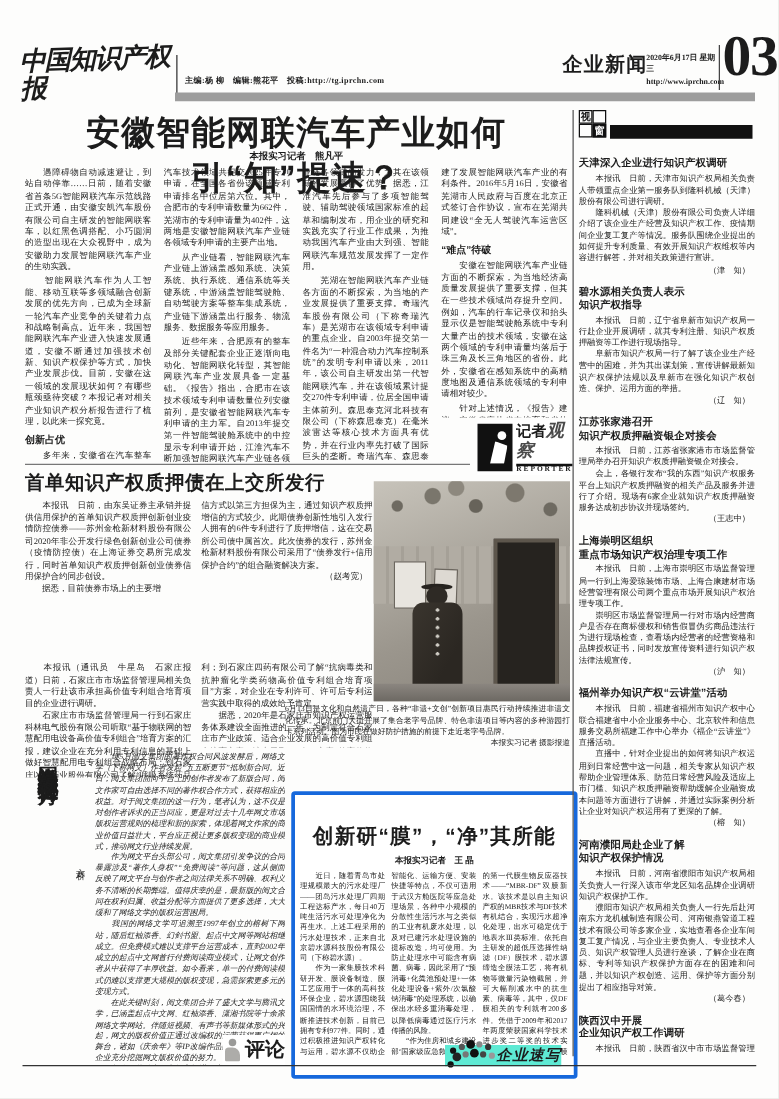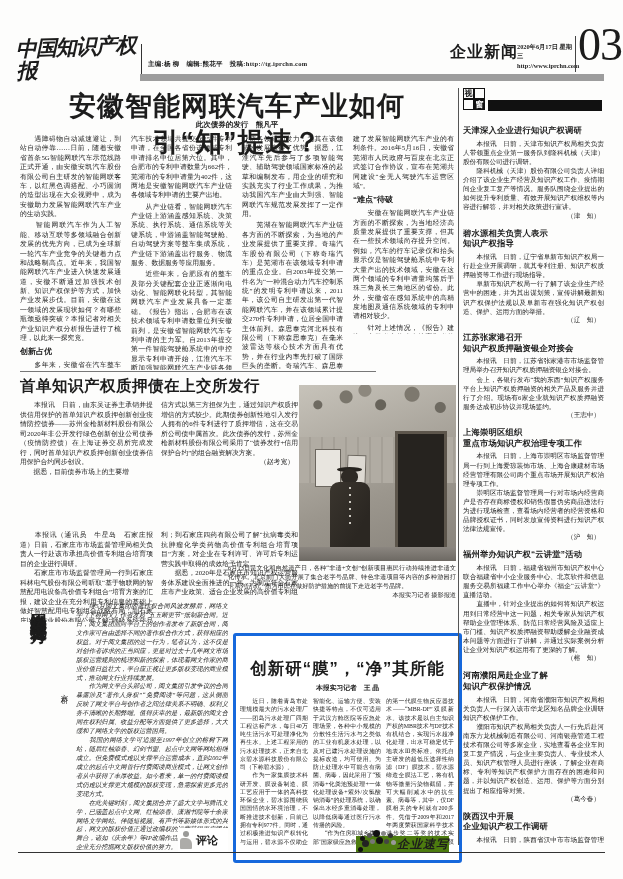--- a/index.html
+++ b/index.html
@@ -14,21 +14,21 @@
 
   
   .masthead{left:16px;top:36px;width:124px;height:44px;font-weight:bold;font-style:italic;
             font-size:21px;line-height:22px;letter-spacing:-1px;transform:rotate(-2deg);}
   .mast-divider{left:141px;top:44px;width:1px;height:32px;background:#333;}
   .editors{left:148px;top:60px;font-size:6.5px;font-weight:bold;letter-spacing:.3px;}
   .graybar{left:140px;top:74px;width:464px;height:7px;background:#9d9d9d;}
   .section-name{left:450px;top:42px;font-size:16px;font-weight:bold;letter-spacing:1px;}
   .datebox{left:517px;top:42px;width:56px;font-size:6.3px;font-weight:bold;line-height:1.5;}
   .head-divider{left:575px;top:36px;width:1px;height:36px;background:#444;}
-  .pageno{left:578px;top:18px;font-size:46px;font-weight:normal;letter-spacing:-1px;}
+  .pageno{left:578px;top:18px;font-size:46px;font-weight:bold;letter-spacing:-1px;}
 
   
   .main-title{left:20px;top:88px;width:434px;text-align:center;font-size:27px;font-weight:bold;letter-spacing:1px;}
   .main-byline{left:20px;top:120px;width:434px;text-align:center;font-size:7.5px;font-weight:bold;}
   .ncol{top:134px;height:236px;font-size:6.8px;line-height:1.38;}
   .ncol p{margin:0 0 2px 0;}
   .ncol .sub{font-weight:bold;font-size:8px;margin:4px 0 3px 0;font-family:"Liberation Sans","DejaVu Sans",sans-serif;}
   .c1{left:20px;width:101px;} .c2{left:131px;width:101px;} .c3{left:242px;width:101px;}
   .c4{left:353px;width:101px;height:200px;}
   .rule1{left:20px;top:371px;width:356px;height:1px;background:#777;}
@@ -82,30 +82,30 @@
 
   
   .op-title{left:20px;top:600px;width:36px;height:256px;writing-mode:vertical-rl;text-orientation:upright;
             font-size:16.5px;font-weight:bold;letter-spacing:1px;line-height:36px;}
   .op-author{left:59px;top:688px;writing-mode:vertical-rl;text-orientation:upright;font-size:7.5px;letter-spacing:2px;}
   .op-body{left:76px;top:602px;width:152px;height:250px;font-size:6.3px;line-height:1.42;font-style:italic;color:#242424;}
   .cm-badge{left:178px;top:828px;width:50px;height:24px;display:flex;align-items:center;background:#fff;}
   .cm-ic{width:16px;height:18px;position:relative;flex:none;}
   .cm-ic .h{position:absolute;left:5px;top:0;width:6px;height:6px;border-radius:50%;background:#9a9a98;}
   .cm-ic .b{position:absolute;left:2px;top:7px;width:12px;height:11px;border-radius:3px 6px 1px 1px;background:#adaca9;}
-  .cm-tx{font-size:11px;font-weight:bold;margin-left:2px;}
+  .cm-tx{font-size:16px;font-weight:bold;margin-left:2px;}
 
   
   .bluebox{left:233px;top:633px;width:215px;height:215px;border:3px solid #1668dc;border-radius:3px;
            background:#fff;padding:5px 4px 4px 4px;}
   .in-title{text-align:center;font-size:16.5px;font-weight:bold;letter-spacing:1px;margin-top:17px;}
   .in-byline{text-align:center;font-size:6.8px;font-weight:bold;margin:3px 0 4px 0;}
   .in-cols{display:flex;gap:5px;height:148px;overflow:hidden;}
   .in-col{width:68px;font-size:5.9px;line-height:1.4;overflow:hidden;}
-  .qy-badge{position:absolute;right:10px;bottom:7px;display:flex;align-items:flex-start;background:#4d7c0f;padding-left:4px;}
+  .qy-badge{position:absolute;right:10px;bottom:7px;display:flex;align-items:center;background:#5eead4;padding-left:4px;}
   .qy-dots{width:5px;height:5px;border-radius:50%;background:#111;position:relative;margin:0 6px 8px 0;
      box-shadow:7px -3px 0 0 #555,14px -5px 0 1px #111,21px -5px 0 0 #888,28px -3px 0 0 #333,
                 3px 5px 0 1px #222,10px 3px 0 0 #777,17px 2px 0 1px #111,24px 3px 0 0 #444,
                 -2px 11px 0 0 #111,31px 4px 0 0 #999;}
   .qy-tx{font-size:12px;font-weight:bold;font-style:italic;letter-spacing:1px;margin-left:26px;}
 
   
   .side-divider{left:458px;top:88px;width:1px;height:757px;background:#555;}
   .side{left:463px;top:88px;width:141px;height:757px;}
   .win-grid{display:grid;grid-template-columns:11px 11px;grid-template-rows:11px 11px;position:absolute;left:0;top:0;}
@@ -131,21 +131,21 @@
   <div class="abs graybar"></div>
   <div class="abs section-name">企业新闻</div>
   <div class="abs datebox">
     <div>2020年6月17日 星期三</div>
     <div>http://www.iprchn.com</div>
   </div>
   <div class="abs head-divider"></div>
   <div class="abs pageno">03</div>
 
   <div class="abs main-title sans">安徽智能网联汽车产业如何引“知”提速？</div>
-  <div class="abs main-byline">此次债券的发行　熊凡平</div>
+  <div class="abs main-byline">本报实习记者　熊凡平</div>
 
   <div class="abs ncol c1 just clip">
     <p>　　遇障碍物自动减速避让，到站自动停靠……日前，随着安徽省首条5G智能网联汽车示范线路正式开通，由安徽安凯汽车股份有限公司自主研发的智能网联客车，以红黑色调搭配、小巧圆润的造型出现在大众视野中，成为安徽助力发展智能网联汽车产业的生动实践。</p>
     <p>　　智能网联汽车作为人工智能、移动互联等多领域融合创新发展的优先方向，已成为全球新一轮汽车产业竞争的关键着力点和战略制高点。近年来，我国智能网联汽车产业进入快速发展通道，安徽不断通过加强技术创新、知识产权保护等方式，加快产业发展步伐。目前，安徽在这一领域的发展现状如何？有哪些瓶颈亟待突破？本报记者对相关产业知识产权分析报告进行了梳理，以此来一探究竟。</p>
     <div class="sub">创新占优</div>
     <p>　　多年来，安徽省在汽车整车制造领域保持着强劲发展势头。近日，合肥知识产权运营管理有限公司发布的《合肥市智能网联产业知识产权发展研究报告》（下称《报告》）显示，2000年至2019年，安徽省在智能网联</p>
   </div>
   <div class="abs ncol c2 just clip">
     <p>汽车技术领域共提交1625件专利申请，在全国各省份该领域专利申请排名中位居第六位。其中，合肥市的专利申请数量为662件，芜湖市的专利申请量为402件，这两地是安徽智能网联汽车产业链各领域专利申请的主要产出地。</p>
     <p>　　从产业链看，智能网联汽车产业链上游涵盖感知系统、决策系统、执行系统、通信系统等关键系统，中游涵盖智能驾驶舱、自动驾驶方案等整车集成系统，产业链下游涵盖出行服务、物流服务、数据服务等应用服务。</p>
@@ -155,20 +155,32 @@
     <p>业链各领域的发力，为其在该领域的发展赢得了优势。据悉，江淮汽车先后参与了多项智能驾驶、辅助驾驶领域国家标准的起草和编制发布，用企业的研究和实践充实了行业工作成果，为推动我国汽车产业由大到强、智能网联汽车规范发展发挥了一定作用。</p>
     <p>　　芜湖在智能网联汽车产业链各方面的不断探索，为当地的产业发展提供了重要支撑。奇瑞汽车股份有限公司（下称奇瑞汽车）是芜湖市在该领域专利申请的重点企业。自2003年提交第一件名为“一种混合动力汽车控制系统”的发明专利申请以来，2011年，该公司自主研发出第一代智能网联汽车，并在该领域累计提交270件专利申请，位居全国申请主体前列。森思泰克河北科技有限公司（下称森思泰克）在毫米波雷达等核心技术方面具有优势，并在行业内率先打破了国际巨头的垄断。奇瑞汽车、森思泰克等企业在各领域的布局，为芜湖创</p>
   </div>
   <div class="abs ncol c4 just clip">
     <p>建了发展智能网联汽车产业的有利条件。2016年5月16日，安徽省芜湖市人民政府与百度在北京正式签订合作协议，宣布在芜湖共同建设“全无人驾驶汽车运营区域”。</p>
     <div class="sub">“难点”待破</div>
     <p>　　安徽在智能网联汽车产业链方面的不断探索，为当地经济高质量发展提供了重要支撑，但其在一些技术领域尚存提升空间。例如，汽车的行车记录仪和抬头显示仪是智能驾驶舱系统中专利大量产出的技术领域，安徽在这两个领域的专利申请量均落后于珠三角及长三角地区的省份。此外，安徽省在感知系统中的高精度地图及通信系统领域的专利申请相对较少。</p>
     <p>　　针对上述情况，《报告》建议，安徽省应从省内培育和省外招引两方面入手，提升其在智能网联汽车产业的综合实力，通过加强省内优势企业培育、重视自身人才梯队培养等方式夯实自身优势、提高创新能力；通过引入优势企业、深化产学研合作、引进高层次人才等方式补齐短板，提升产业竞争力。</p>
   </div>
 
+  <div class="abs rep-badge">
+    <div class="rep-ic">
+        <div class="h"></div>
+        <div class="b"></div>
+      </div>
+    <div class="rep-tx">
+      <div>
+        <span class="rep-cn1">记者</span><span class="rep-cn2">观察</span>
+      </div>
+      <div class="rep-en">REPORTER</div>
+    </div>
+  </div>
 
   <div class="abs rule1"></div>
 
   <div class="abs bond-title">首单知识产权质押债在上交所发行</div>
   <div class="abs bond-col bcol1 just prel clip">　　本报讯　日前，由东吴证券主承销并提供信用保护的首单知识产权质押创新创业疫情防控债券——苏州金枪新材料股份有限公司2020年非公开发行绿色创新创业公司债券（疫情防控债）在上海证券交易所完成发行，同时首单知识产权质押创新创业债券信用保护合约同步创设。
 　　据悉，目前债券市场上的主要增</div>
   <div class="abs bond-col bcol2 just clip">
     <span class="prel">信方式以第三方担保为主，通过知识产权质押增信的方式较少。此期债券创新性地引入发行人拥有的6件专利进行了质押增信，这在交易所公司债中属首次。此次债券的发行，苏州金枪新材料股份有限公司采用了“债券发行+信用保护合约”的组合融资解决方案。</span>
     <div class="sign">（赵考宽）</div>
   </div>

